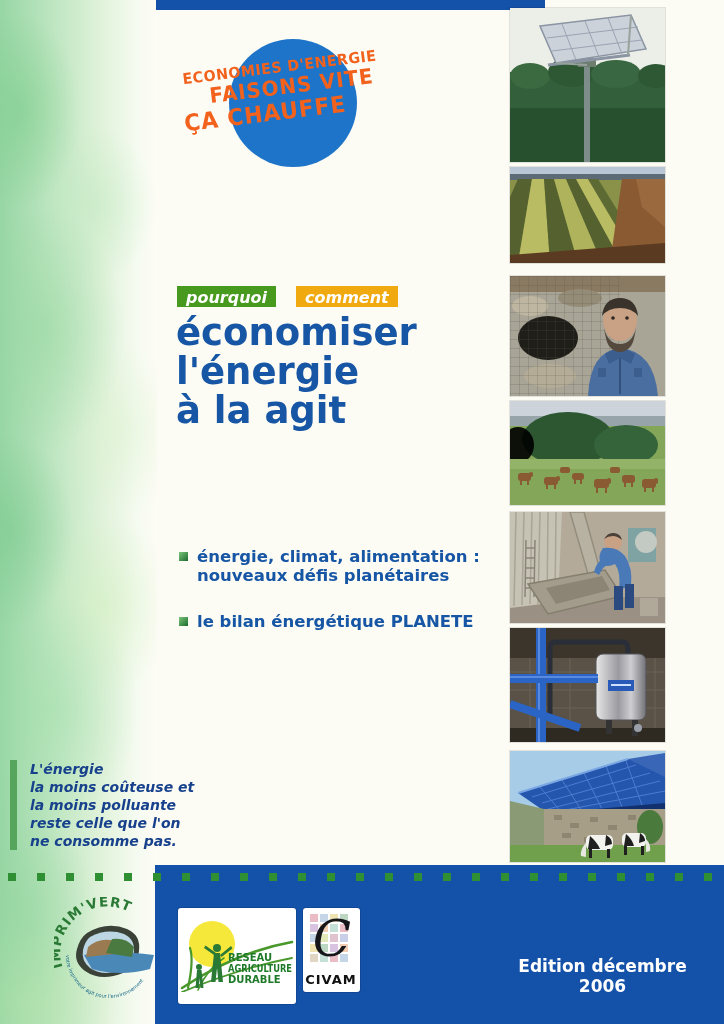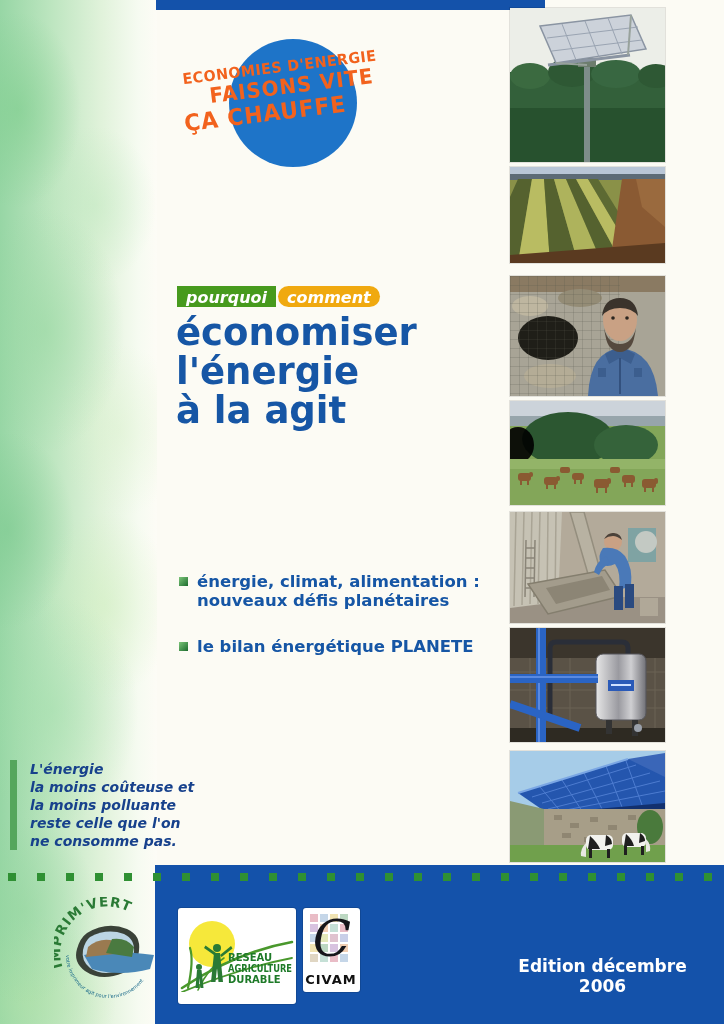--- a/index.html
+++ b/index.html
@@ -27,27 +27,27 @@
   .stamp-circle{position:absolute;left:61px;top:-13px;width:128px;height:128px;border-radius:50%;}
   .stamp-text{position:absolute;left:8px;top:20px;transform:rotate(-7deg) scaleX(.95);
               transform-origin:0 0;font-weight:800;line-height:1.12;}
   .stamp-l1{font-size:15px;margin-left:6px;letter-spacing:.5px;}
   .stamp-l2{font-size:21px;margin-left:32px;letter-spacing:1px;}
   .stamp-l3{font-size:23px;margin-left:2px;letter-spacing:1px;}
 
   
   .badges{position:absolute;left:177px;top:286px;display:flex;}
   .badge{font-style:italic;font-weight:bold;font-size:16px;color:#fff;padding:2px 9px 0;}
-  .badge+.badge{margin-left:2px;border-radius:11px;}
+  .badge+.badge{margin-left:20px;}
 
   
   .title{position:absolute;left:176px;top:313px;font-size:37px;font-weight:bold;line-height:39px;}
 
   
-  .bullets{position:absolute;left:179px;top:572px;}
+  .bullets{position:absolute;left:179px;top:547px;}
   .bullet{display:flex;margin-bottom:27px;}
   .bullet-marker{width:9px;height:9px;margin-top:5px;margin-right:9px;flex:none;
                  background:linear-gradient(135deg,#7cc579,#1c6b2d);}
   .bullet-text{font-weight:bold;font-size:16.5px;line-height:19px;white-space:pre-line;}
 
   
   .quote{position:absolute;left:10px;top:760px;border-left:7px solid #55a65c;padding-left:13px;
          font-style:italic;font-weight:bold;font-size:14px;line-height:18px;white-space:pre-line;}
 
   

